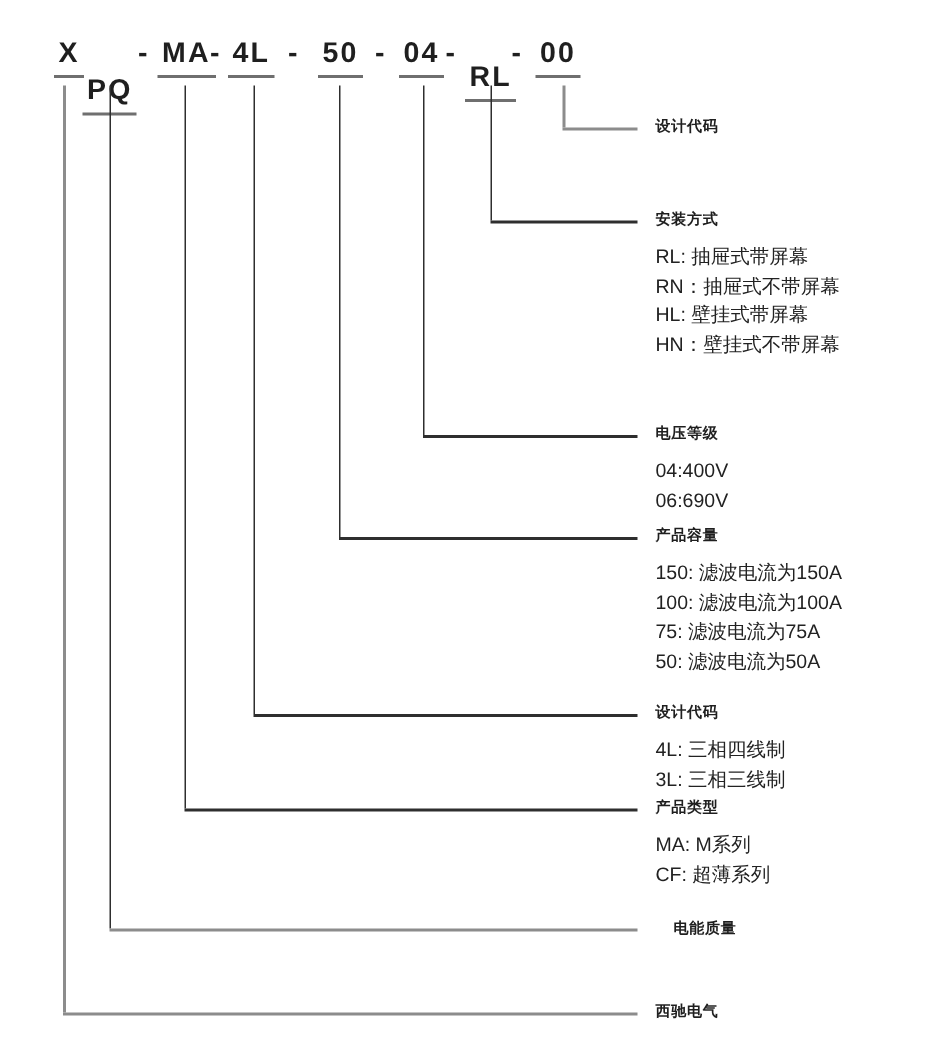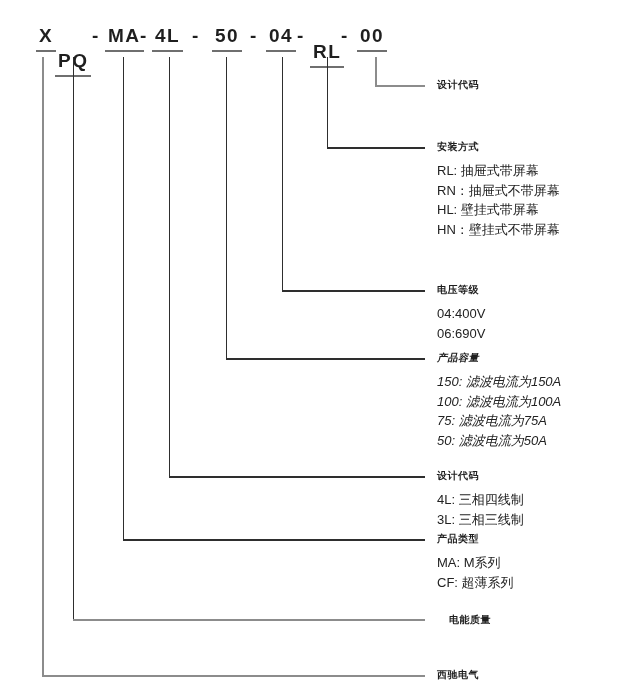--- a/index.html
+++ b/index.html
@@ -61,21 +61,21 @@
   .hl-capacity     {left:226px;top:358px;width:199px;}
   .hl-voltage      {left:282px;top:290px;width:143px;}
   .hl-mounting     {left:327px;top:147px;width:98px;}
   .hl-designcode   {left:375px;top:85px; width:50px;}
 
   
   .group{position:absolute;left:437px;white-space:nowrap;}
   .g-designcode  {top:75px;}
   .g-mounting    {top:137px;}
   .g-voltage     {top:280px;}
-  .g-capacity    {top:348px;font-style:italic;}
+  .g-capacity    {top:348px;}
   .g-connection  {top:466px;}
   .g-producttype {top:529px;}
   .g-powerquality{top:610px;padding-left:12px;}
   .g-brand       {top:665px;}
 
   .group-title{
     font-size:10px;
     font-weight:700;
     line-height:19px;
     letter-spacing:0.5px;

